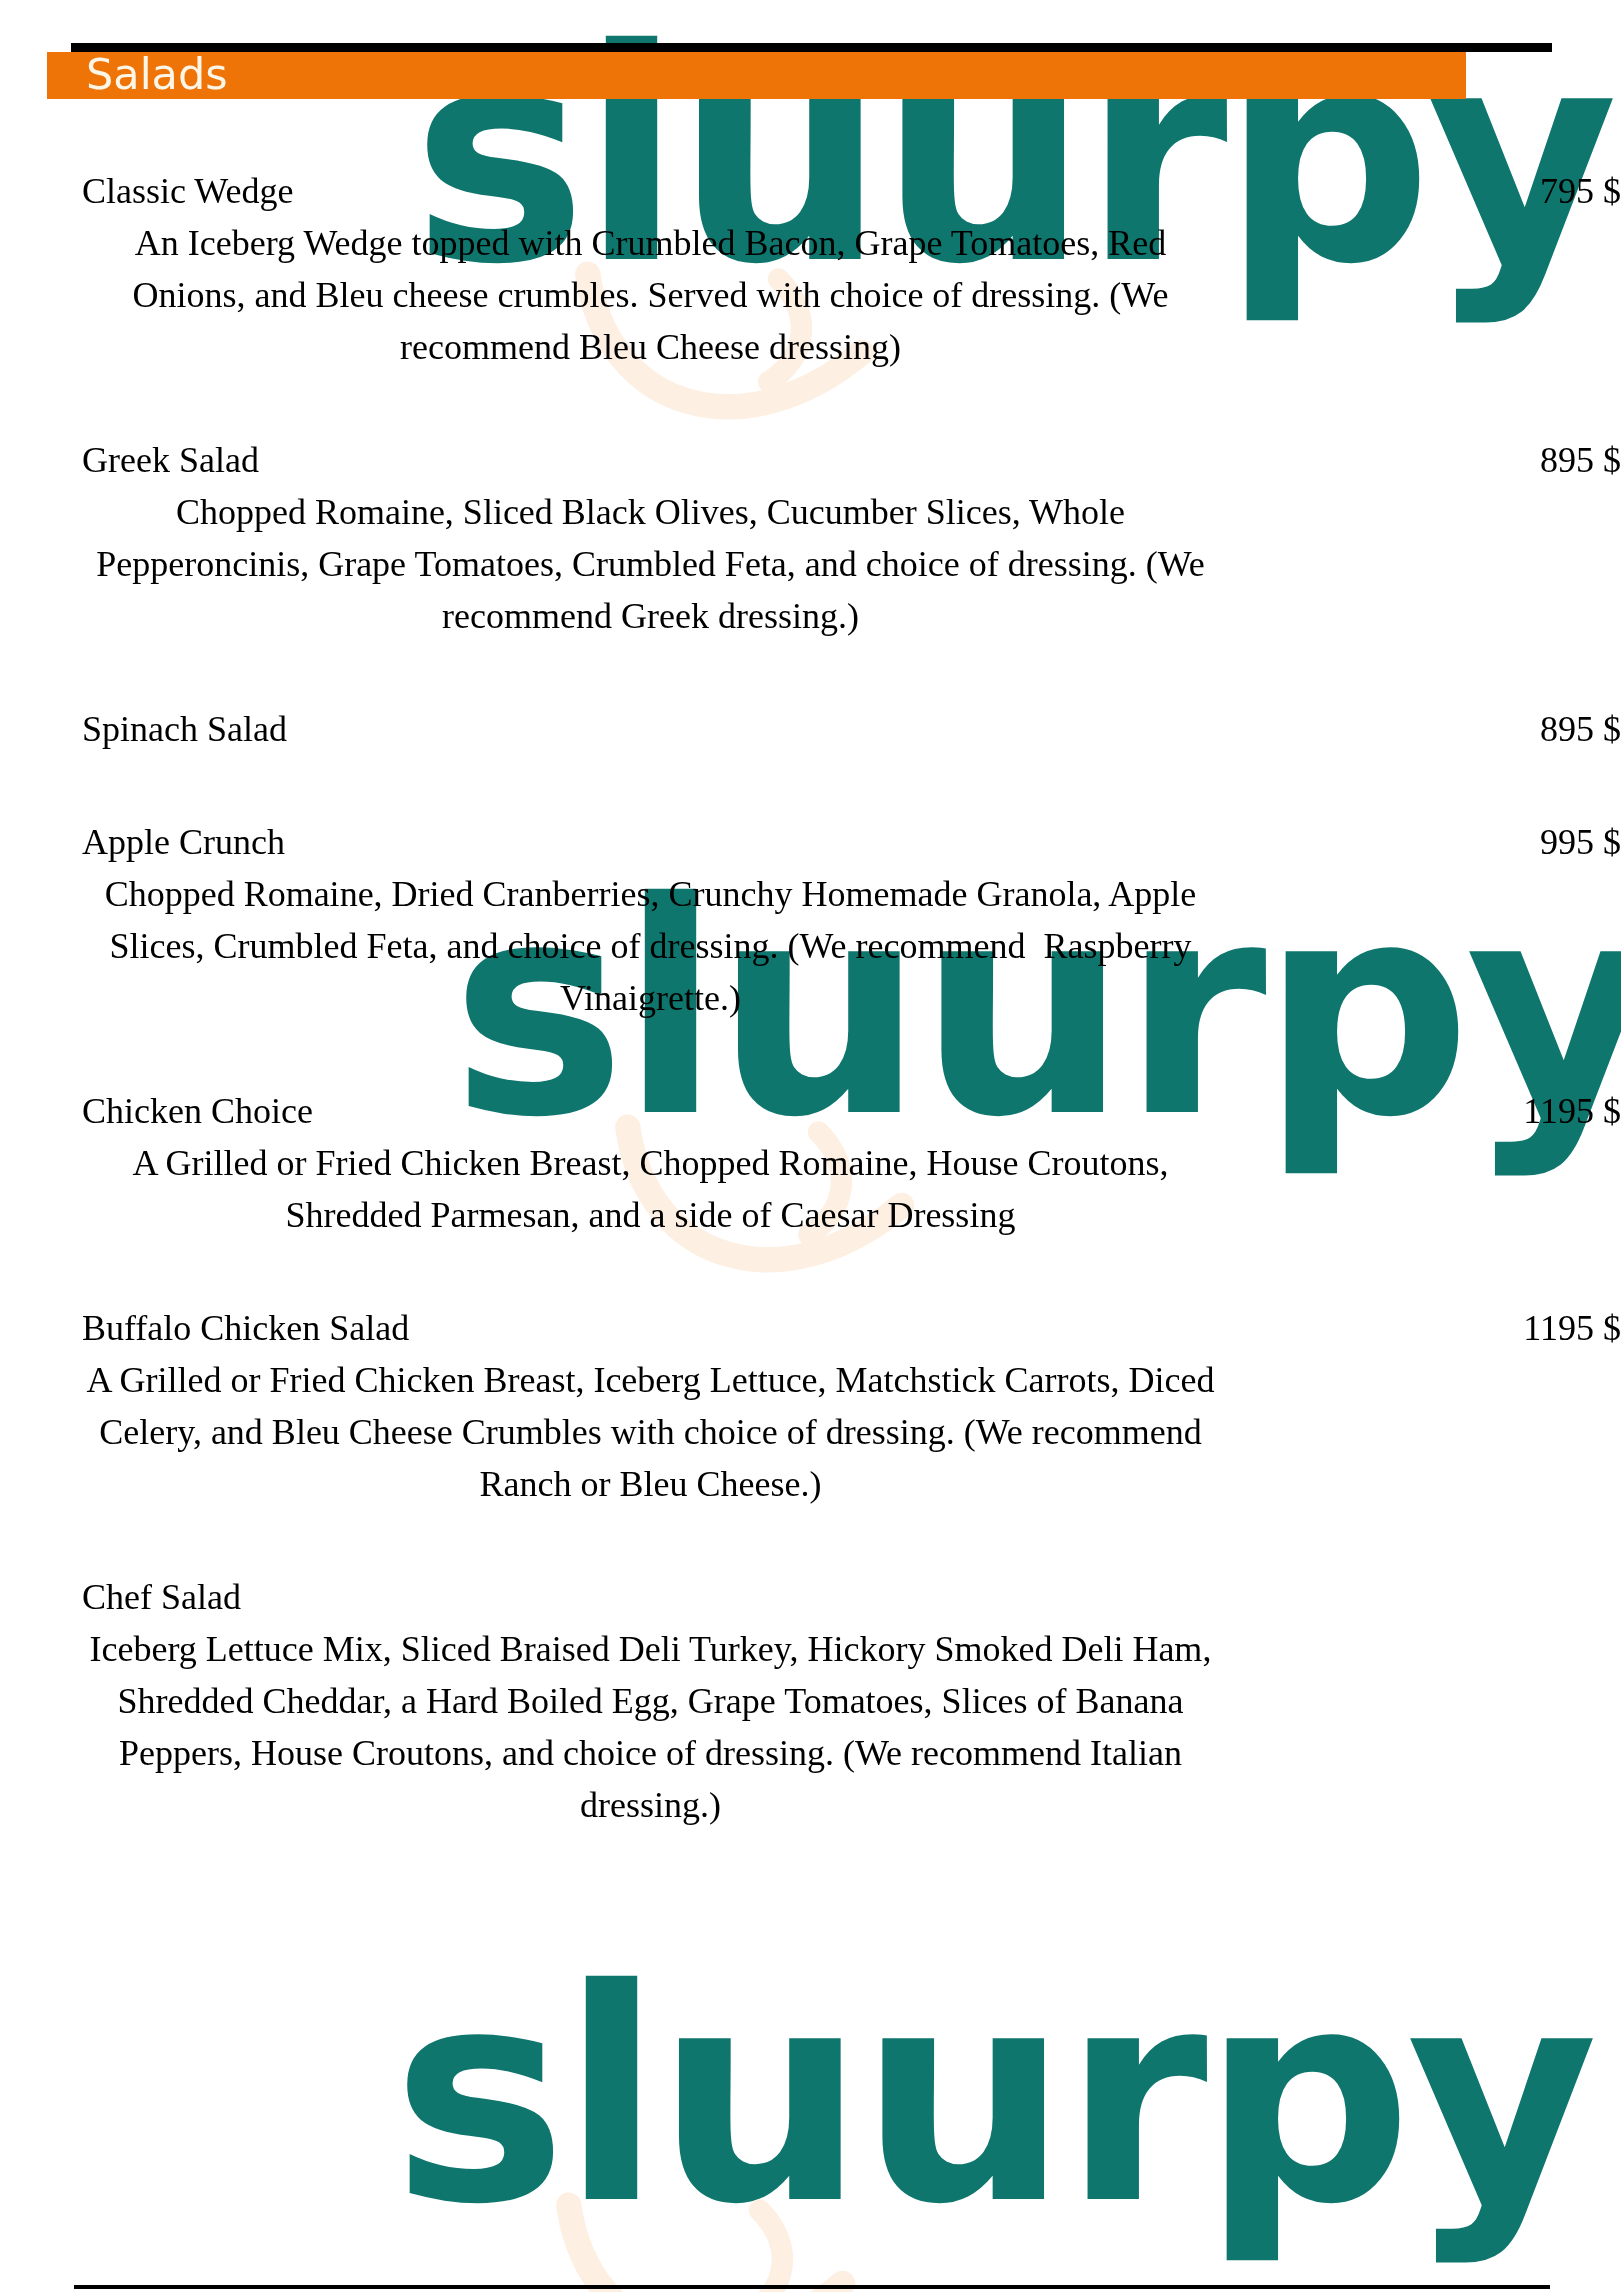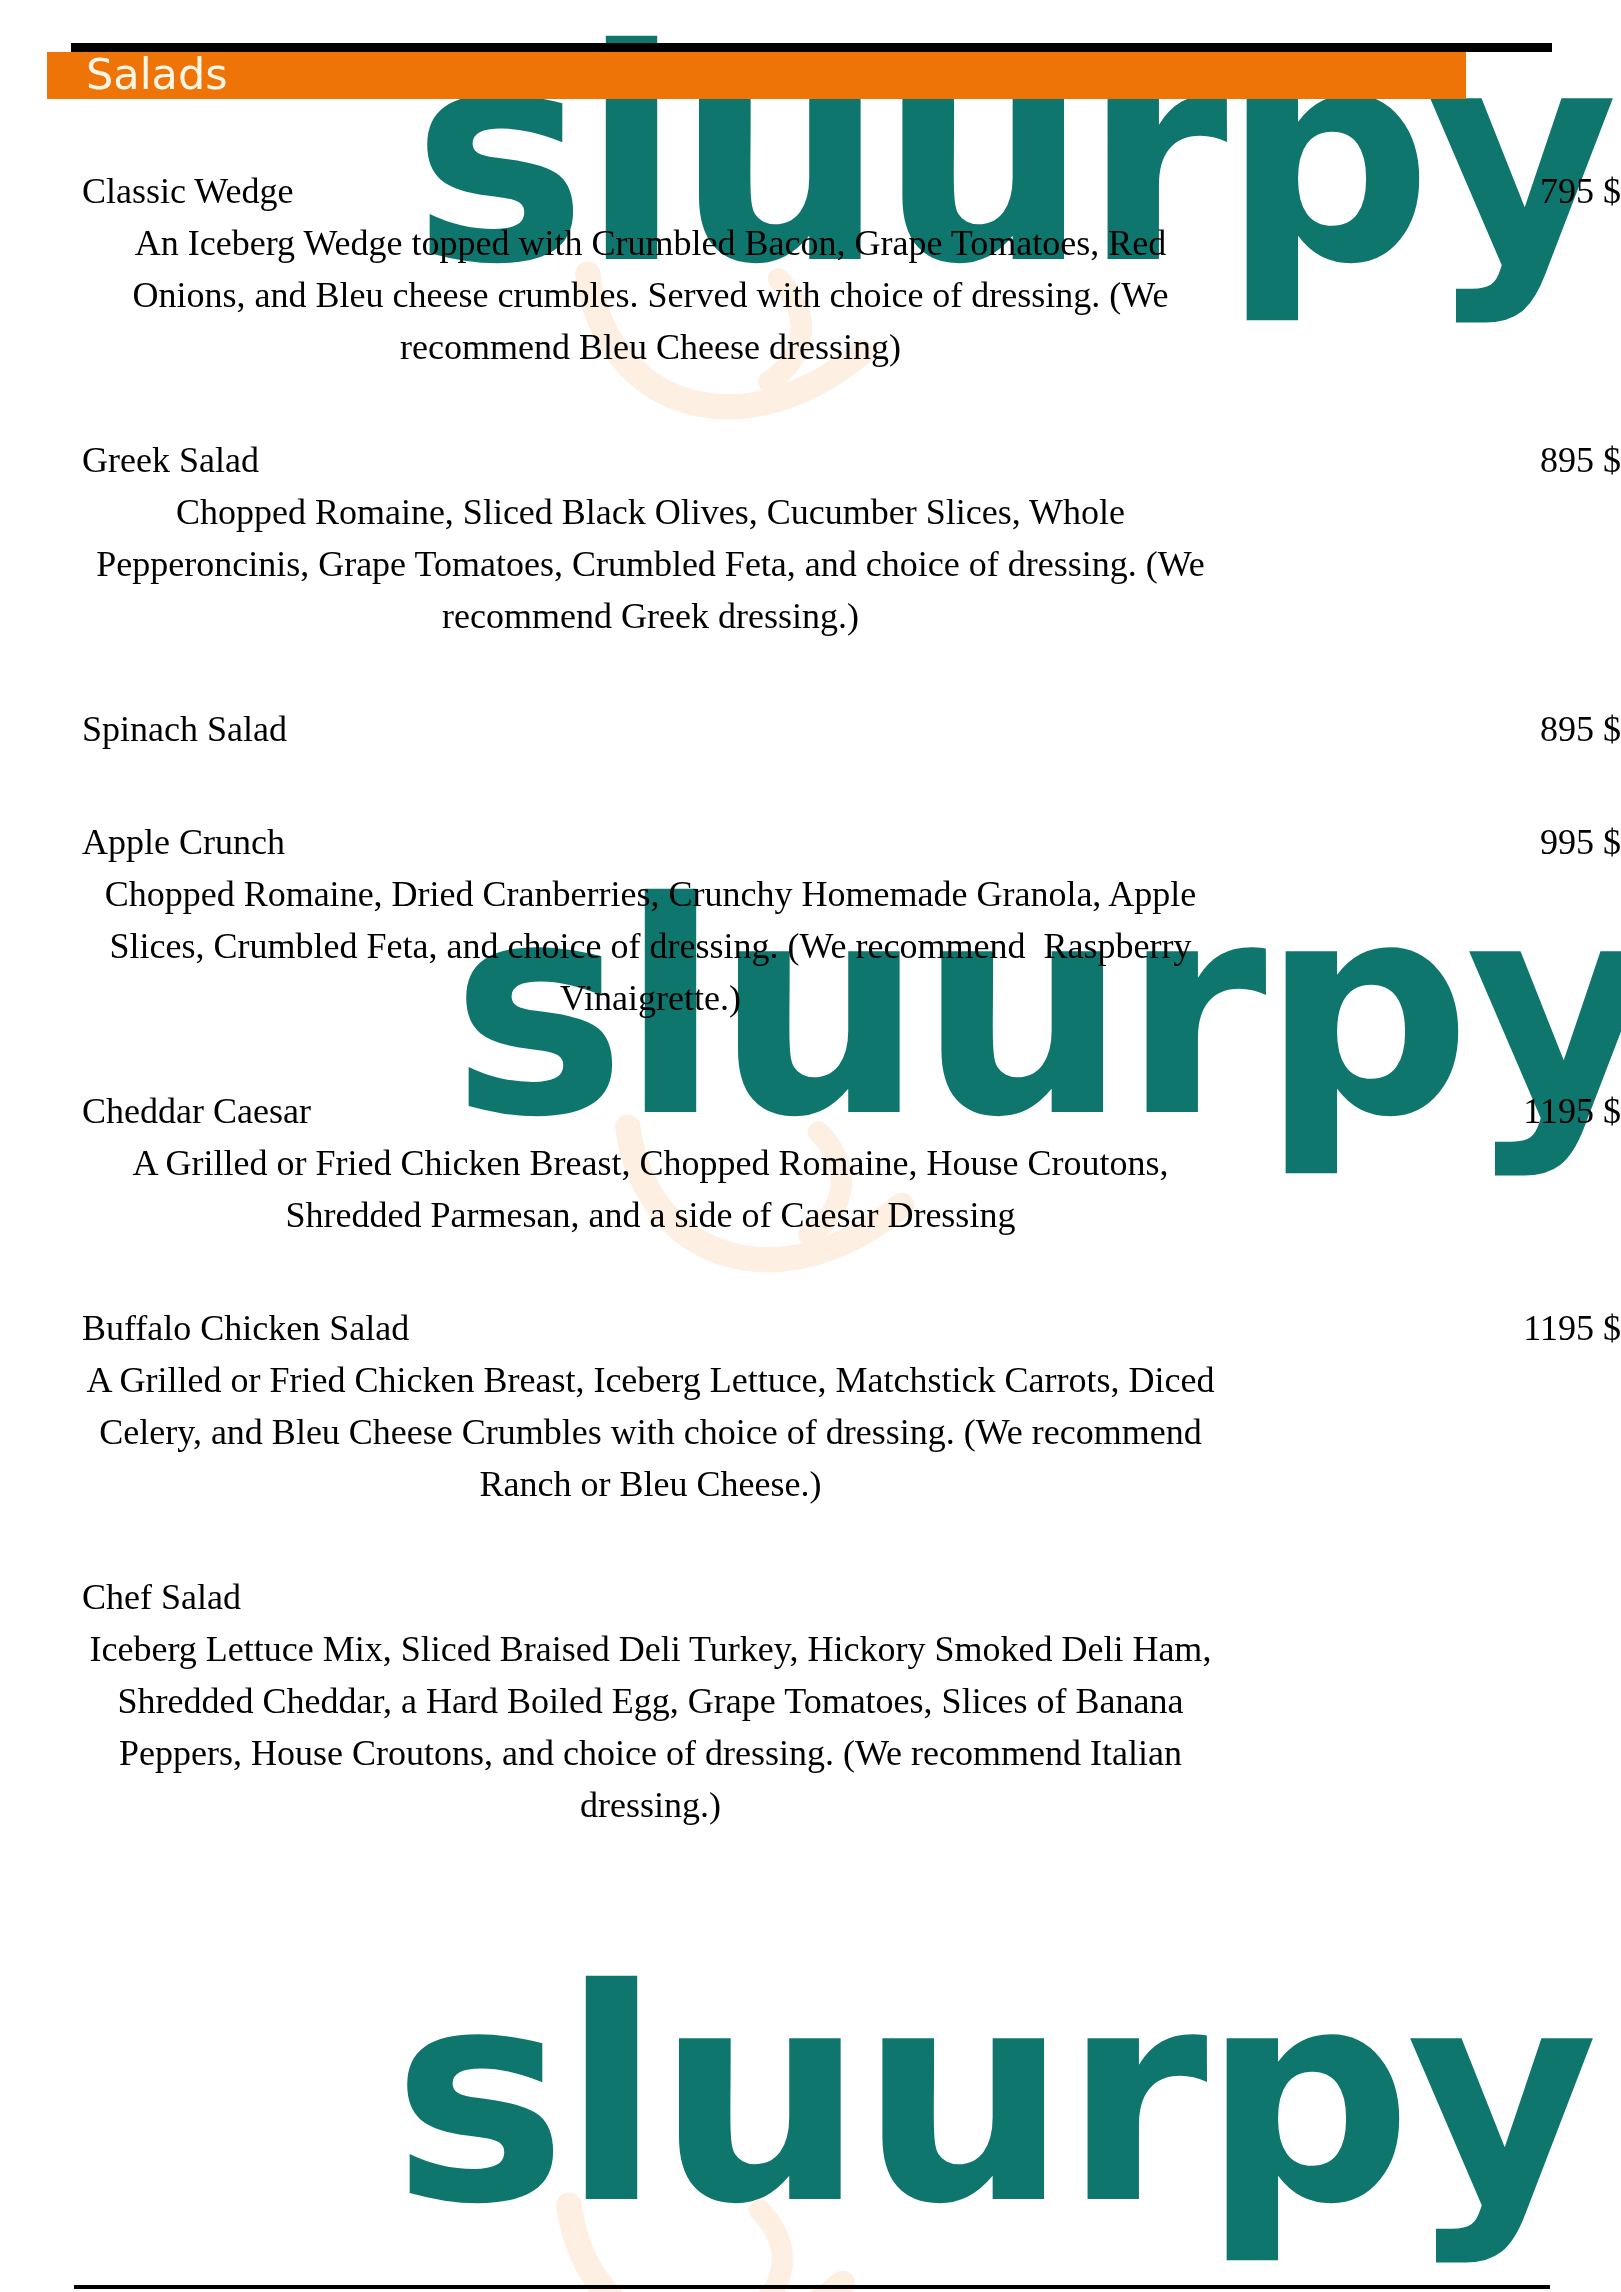--- a/index.html
+++ b/index.html
@@ -180,21 +180,21 @@
     <div class="item">
       <div class="item-head">
         <div class="item-name">Apple Crunch</div>
         <div class="item-price">995 $</div>
       </div>
       <div class="item-desc">Chopped Romaine, Dried Cranberries, Crunchy Homemade Granola, Apple Slices, Crumbled Feta, and choice of dressing. (We recommend  Raspberry Vinaigrette.)</div>
     </div>
 
     <div class="item">
       <div class="item-head">
-        <div class="item-name">Cheddar Caesar</div>
+        <div class="item-name">Chicken Choice</div>
         <div class="item-price">1195 $</div>
       </div>
       <div class="item-desc">A Grilled or Fried Chicken Breast, Chopped Romaine, House Croutons, Shredded Parmesan, and a side of Caesar Dressing</div>
     </div>
 
     <div class="item">
       <div class="item-head">
         <div class="item-name">Buffalo Chicken Salad</div>
         <div class="item-price">1195 $</div>
       </div>

